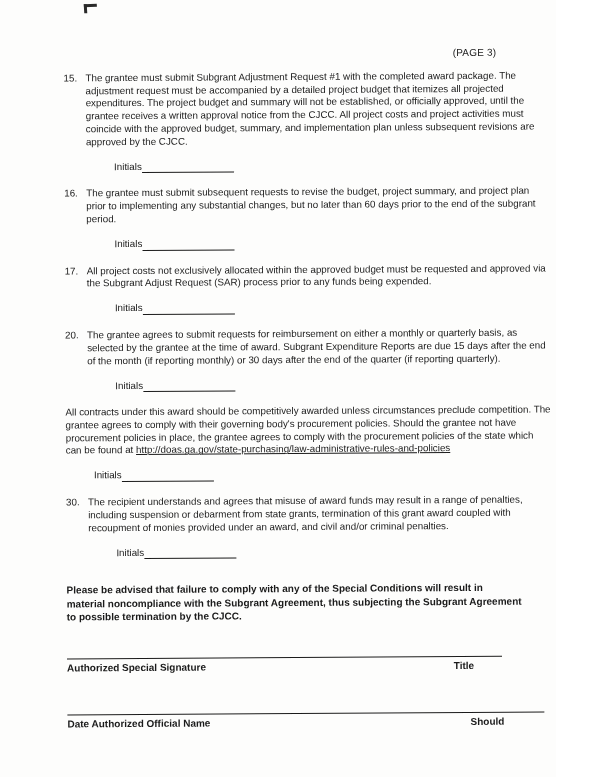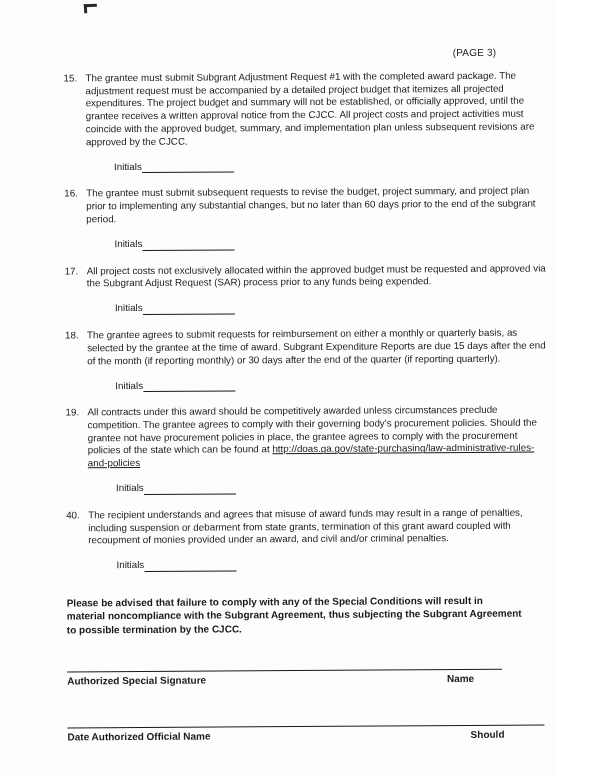--- a/index.html
+++ b/index.html
@@ -92,60 +92,59 @@
       <div class="body">
         <span>All project costs not exclusively allocated within the approved budget must be requested and approved via the Subgrant Adjust Request (SAR) process prior to any funds being expended.</span>
         <div class="initials-row">
           <span class="lbl">Initials</span>
           <span class="initials-line"></span>
         </div>
       </div>
     </div>
 
     <div class="condition">
-      <span class="num">18.</span>
+      <span class="num">20.</span>
       <div class="body">
         <span>The grantee agrees to submit requests for reimbursement on either a monthly or quarterly basis, as selected by the grantee at the time of award. Subgrant Expenditure Reports are due 15 days after the end of the month (if reporting monthly) or 30 days after the end of the quarter (if reporting quarterly).</span>
         <div class="initials-row">
           <span class="lbl">Initials</span>
           <span class="initials-line"></span>
         </div>
       </div>
     </div>
 
     <div class="condition">
-      <span class="num">19.</span>
       <div class="body">
         <span>All contracts under this award should be competitively awarded unless circumstances preclude competition. The grantee agrees to comply with their governing body's procurement policies. Should the grantee not have procurement policies in place, the grantee agrees to comply with the procurement policies of the state which can be found at</span>
         <a href="#" class="doc-link">http://doas.ga.gov/state-purchasing/law-administrative-rules-and-policies</a>
         <div class="initials-row">
           <span class="lbl">Initials</span>
           <span class="initials-line"></span>
         </div>
       </div>
     </div>
 
     <div class="condition">
-      <span class="num">40.</span>
+      <span class="num">30.</span>
       <div class="body">
         <span>The recipient understands and agrees that misuse of award funds may result in a range of penalties, including suspension or debarment from state grants, termination of this grant award coupled with recoupment of monies provided under an award, and civil and/or criminal penalties.</span>
         <div class="initials-row">
           <span class="lbl">Initials</span>
           <span class="initials-line"></span>
         </div>
       </div>
     </div>
 
     <div class="advisory">Please be advised that failure to comply with any of the Special Conditions will result in material noncompliance with the Subgrant Agreement, thus subjecting the Subgrant Agreement to possible termination by the CJCC.</div>
 
     <div class="sig-block">
       <div class="sig-line first"></div>
       <div class="sig-labels first">
         <span>Authorized Special Signature</span>
-        <span>Name</span>
+        <span>Title</span>
       </div>
     </div>
 
     <div class="sig-block second">
       <div class="sig-line second"></div>
       <div class="sig-labels second">
         <span>Date Authorized Official Name</span>
         <span>Should</span>
       </div>
     </div>

